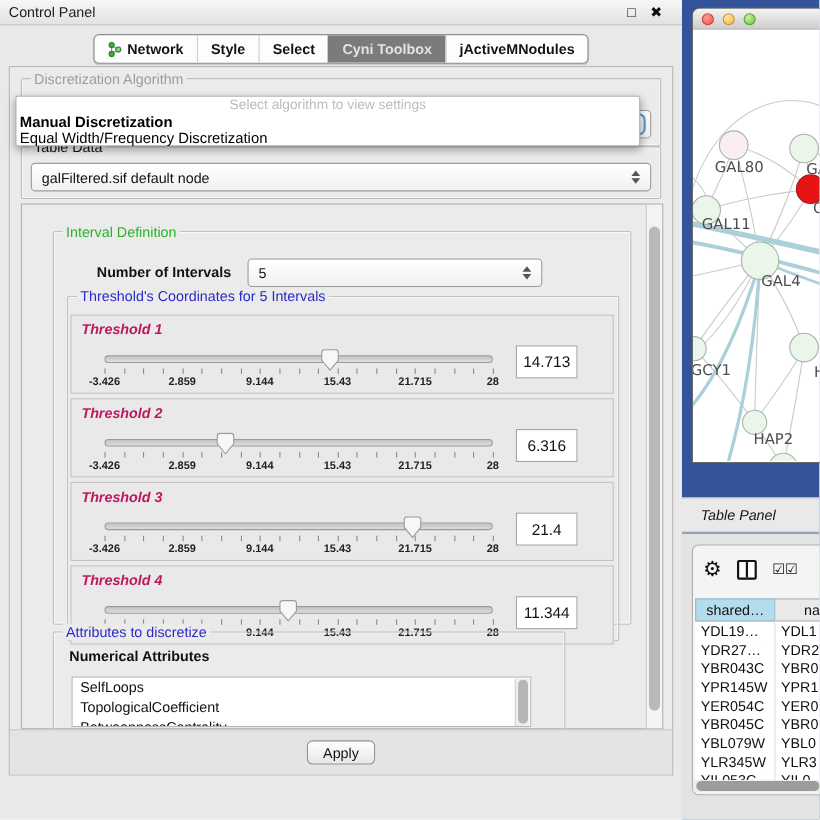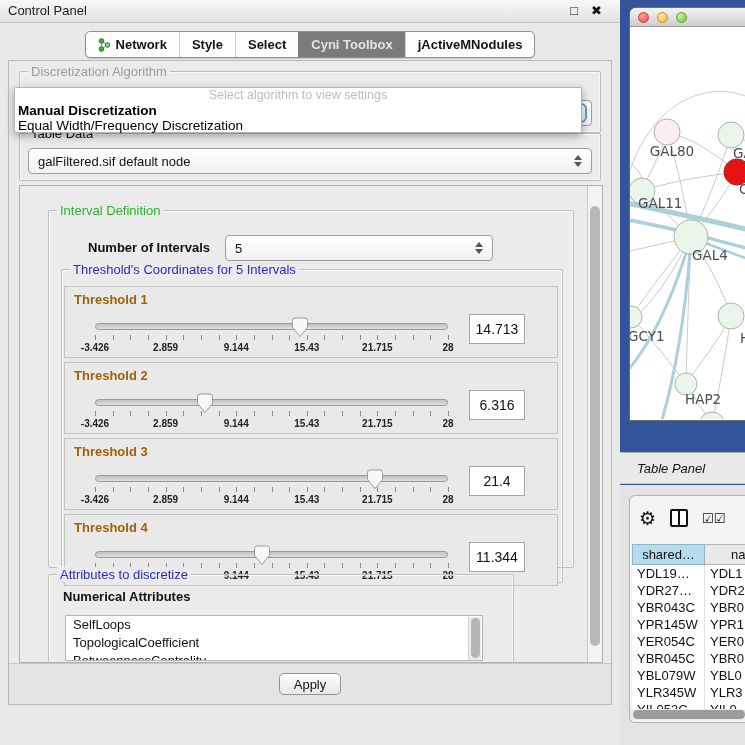--- a/index.html
+++ b/index.html
@@ -46,21 +46,21 @@
   .focus-step { position:absolute; right:4px; top:2px; width:22px; height:20px; border-radius:6px;
     border:2px solid #5b9ad9; background:linear-gradient(#fff,#eee); }
 
   .scroll-region { position:absolute; left:10px; top:124px; width:584px; height:478px;
     border:1px solid #b0b0b0; background:#ebebeb; overflow:hidden; }
   .vscroll { position:absolute; right:0; top:0; width:15px; height:478px; background:#f3f3f3; border-left:1px solid #c9c9c9; }
   .vscroll .thumb { position:absolute; left:2px; width:10px; border-radius:6px; background:#b9b9b9; }
 
   .threshold-panel { position:absolute; left:2px; width:494px; height:72px;
     border:1px solid #c3c3c3; background:#e9e9e9; }
-  .th-title { position:absolute; left:9px; top:5px; font-size:13px; font-weight:bold; color:#a16207; }
+  .th-title { position:absolute; left:9px; top:5px; font-size:13px; font-weight:bold; color:#be185d;font-style:italic; }
   .slider { position:absolute; left:30px; top:36px; width:353px; height:7px; border-radius:4px;
     border:1px solid #9a9a9a; background:linear-gradient(#c2c2c2,#dedede); }
   .th-thumb { position:absolute; top:-7px; width:18px; height:21px; }
   .tick { position:absolute; top:48px; width:1px; height:5px; background:#8a8a8a; }
   .tick-label { position:absolute; top:55px; font-size:10px; font-weight:bold; color:#222; transform:translateX(-50%); white-space:nowrap; }
   .th-value { position:absolute; left:404px; top:27px; width:56px; height:30px; background:#fff;
     border:1px solid #a5a5a5; font-size:14px; color:#111; text-align:center; line-height:28px; }
 
   .attr-list { position:absolute; left:16px; top:40px; width:418px; height:46px;
     background:#fff; border:1px solid #b5b5b5; overflow:hidden; }

